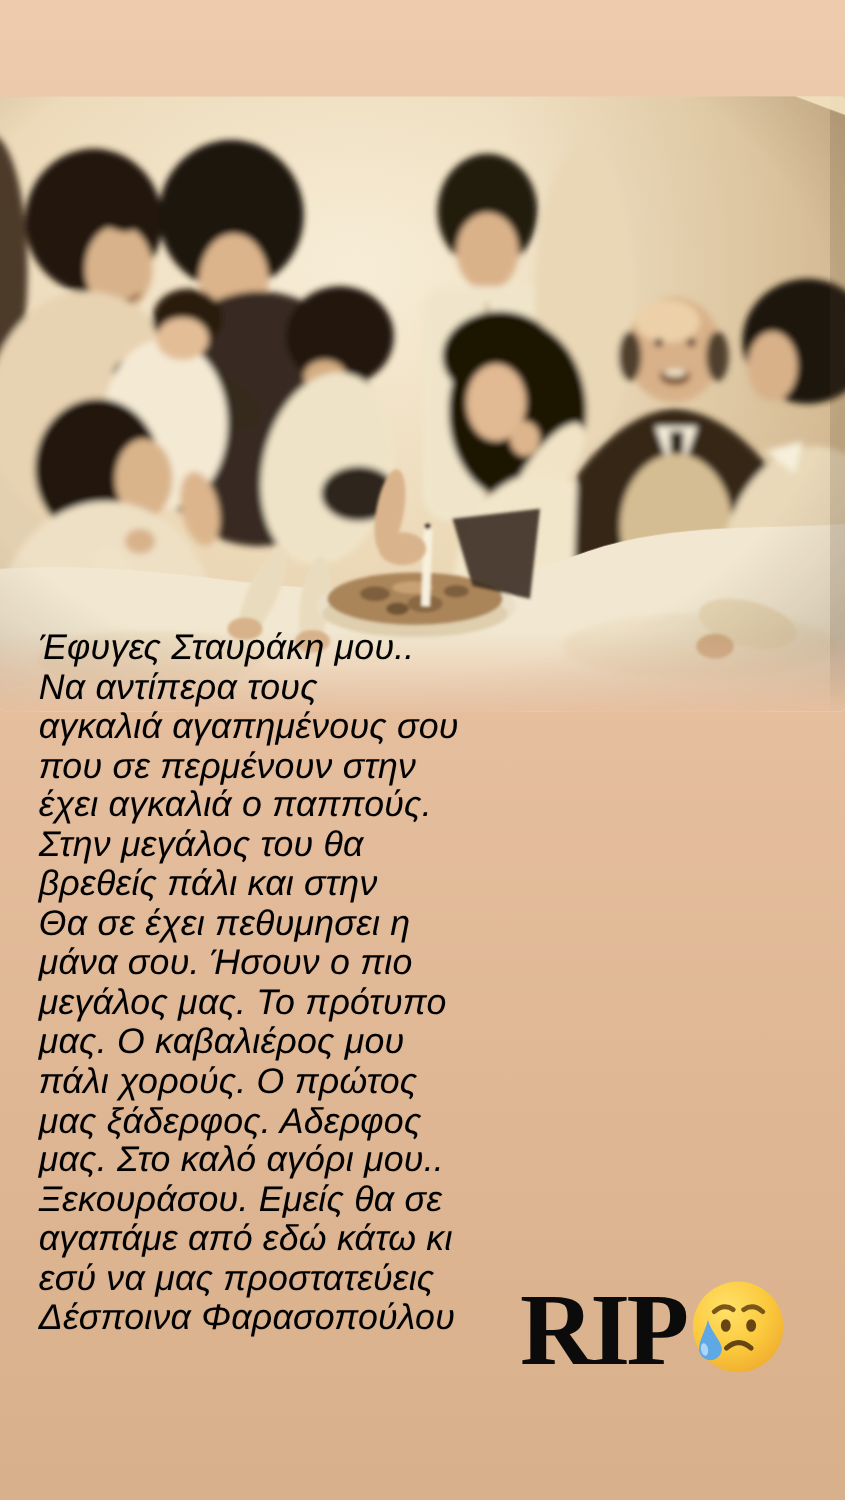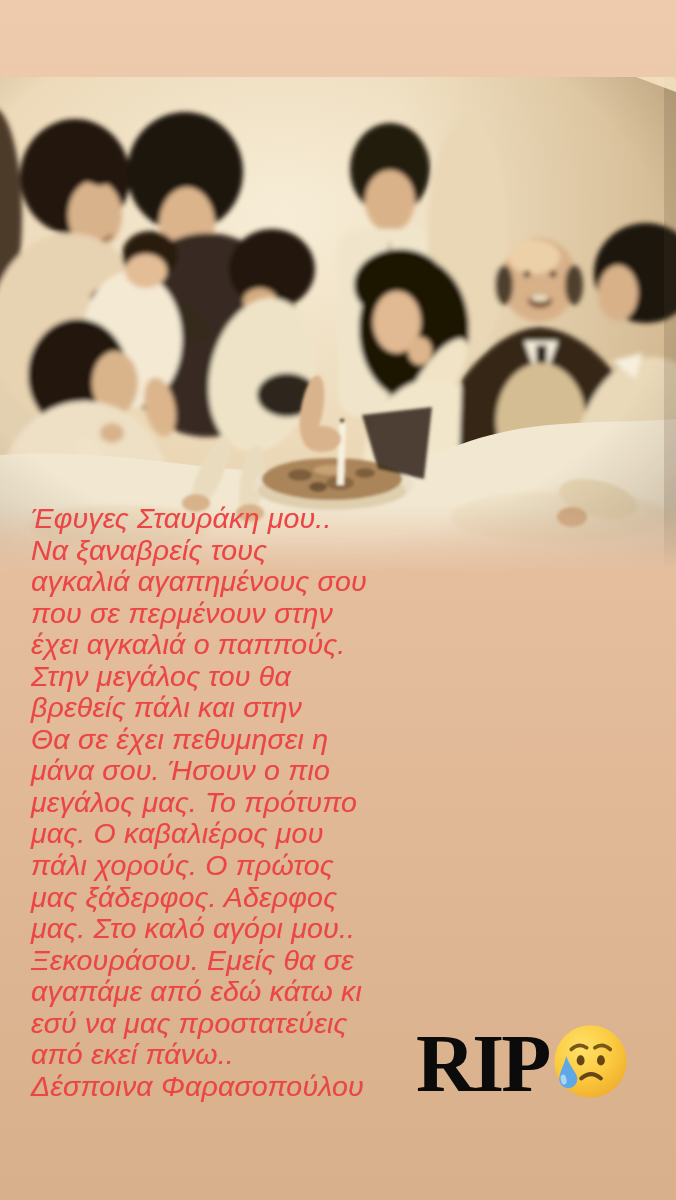--- a/index.html
+++ b/index.html
@@ -9,21 +9,21 @@
     font-family:"Liberation Sans","DejaVu Sans",sans-serif;
   }
   .photo-wrap{
     position:absolute;left:0;top:77px;width:676px;height:492px;
     border-radius:3px;overflow:hidden;
   }
   .photo-wrap svg{display:block;}
   .memorial{
     position:absolute;left:31px;top:503px;
     font-style:italic;font-size:28.5px;line-height:31.55px;
-    letter-spacing:.2px;color:#ef4444;white-space:nowrap;
+    letter-spacing:.2px;color:#000000;white-space:nowrap;
     text-shadow:0 0 1px rgba(40,30,20,.15);
   }
   .tribute{
     position:absolute;left:416px;top:1018px;height:92px;
     display:flex;align-items:center;
   }
   .rip{
     font-family:"Liberation Serif","DejaVu Serif",serif;
     font-weight:700;font-size:82px;line-height:1;letter-spacing:-3px;
     color:#0b0b0b;
@@ -190,37 +190,36 @@
 
   <rect x="0" y="0" width="676" height="492" fill="url(#vign)"></rect>
   <rect x="664" y="0" width="12" height="492" fill="#5a402a" opacity=".18"></rect>
   <polygon points="636,0 676,0 676,15" fill="#f4e3c2" opacity=".9"></polygon>
   <rect x="0" y="428" width="676" height="64" fill="url(#bottomFade)"></rect>
 </svg>
 </div>
 
 <div class="memorial">
   <div>Έφυγες Σταυράκη μου..</div>
-  <div>Να ξαναβρείς τους</div>
+  <div>Να αντίπερα τους</div>
   <div>αγκαλιά αγαπημένους σου</div>
   <div>που σε περμένουν στην</div>
   <div>έχει αγκαλιά ο παππούς.</div>
   <div>Στην μεγάλος του θα</div>
   <div>βρεθείς πάλι και στην</div>
   <div>Θα σε έχει πεθυμησει η</div>
   <div>μάνα σου. Ήσουν ο πιο</div>
   <div>μεγάλος μας. Το πρότυπο</div>
   <div>μας. Ο καβαλιέρος μου</div>
   <div>πάλι χορούς. Ο πρώτος</div>
   <div>μας ξάδερφος. Αδερφος</div>
   <div>μας. Στο καλό αγόρι μου..</div>
   <div>Ξεκουράσου. Εμείς θα σε</div>
   <div>αγαπάμε από εδώ κάτω κι</div>
   <div>εσύ να μας προστατεύεις</div>
-  <div>από εκεί πάνω..</div>
   <div>Δέσποινα Φαρασοπούλου</div>
 </div>
 
 <div class="tribute">
   <span class="rip">RIP</span>
   <svg class="emoji" viewBox="0 0 72 72" xmlns="http://www.w3.org/2000/svg">
     <defs>
       <radialGradient id="faceG" cx="38%" cy="30%" r="75%">
         <stop offset="0%" stop-color="#ffe169"></stop>
         <stop offset="60%" stop-color="#fbc93d"></stop>

